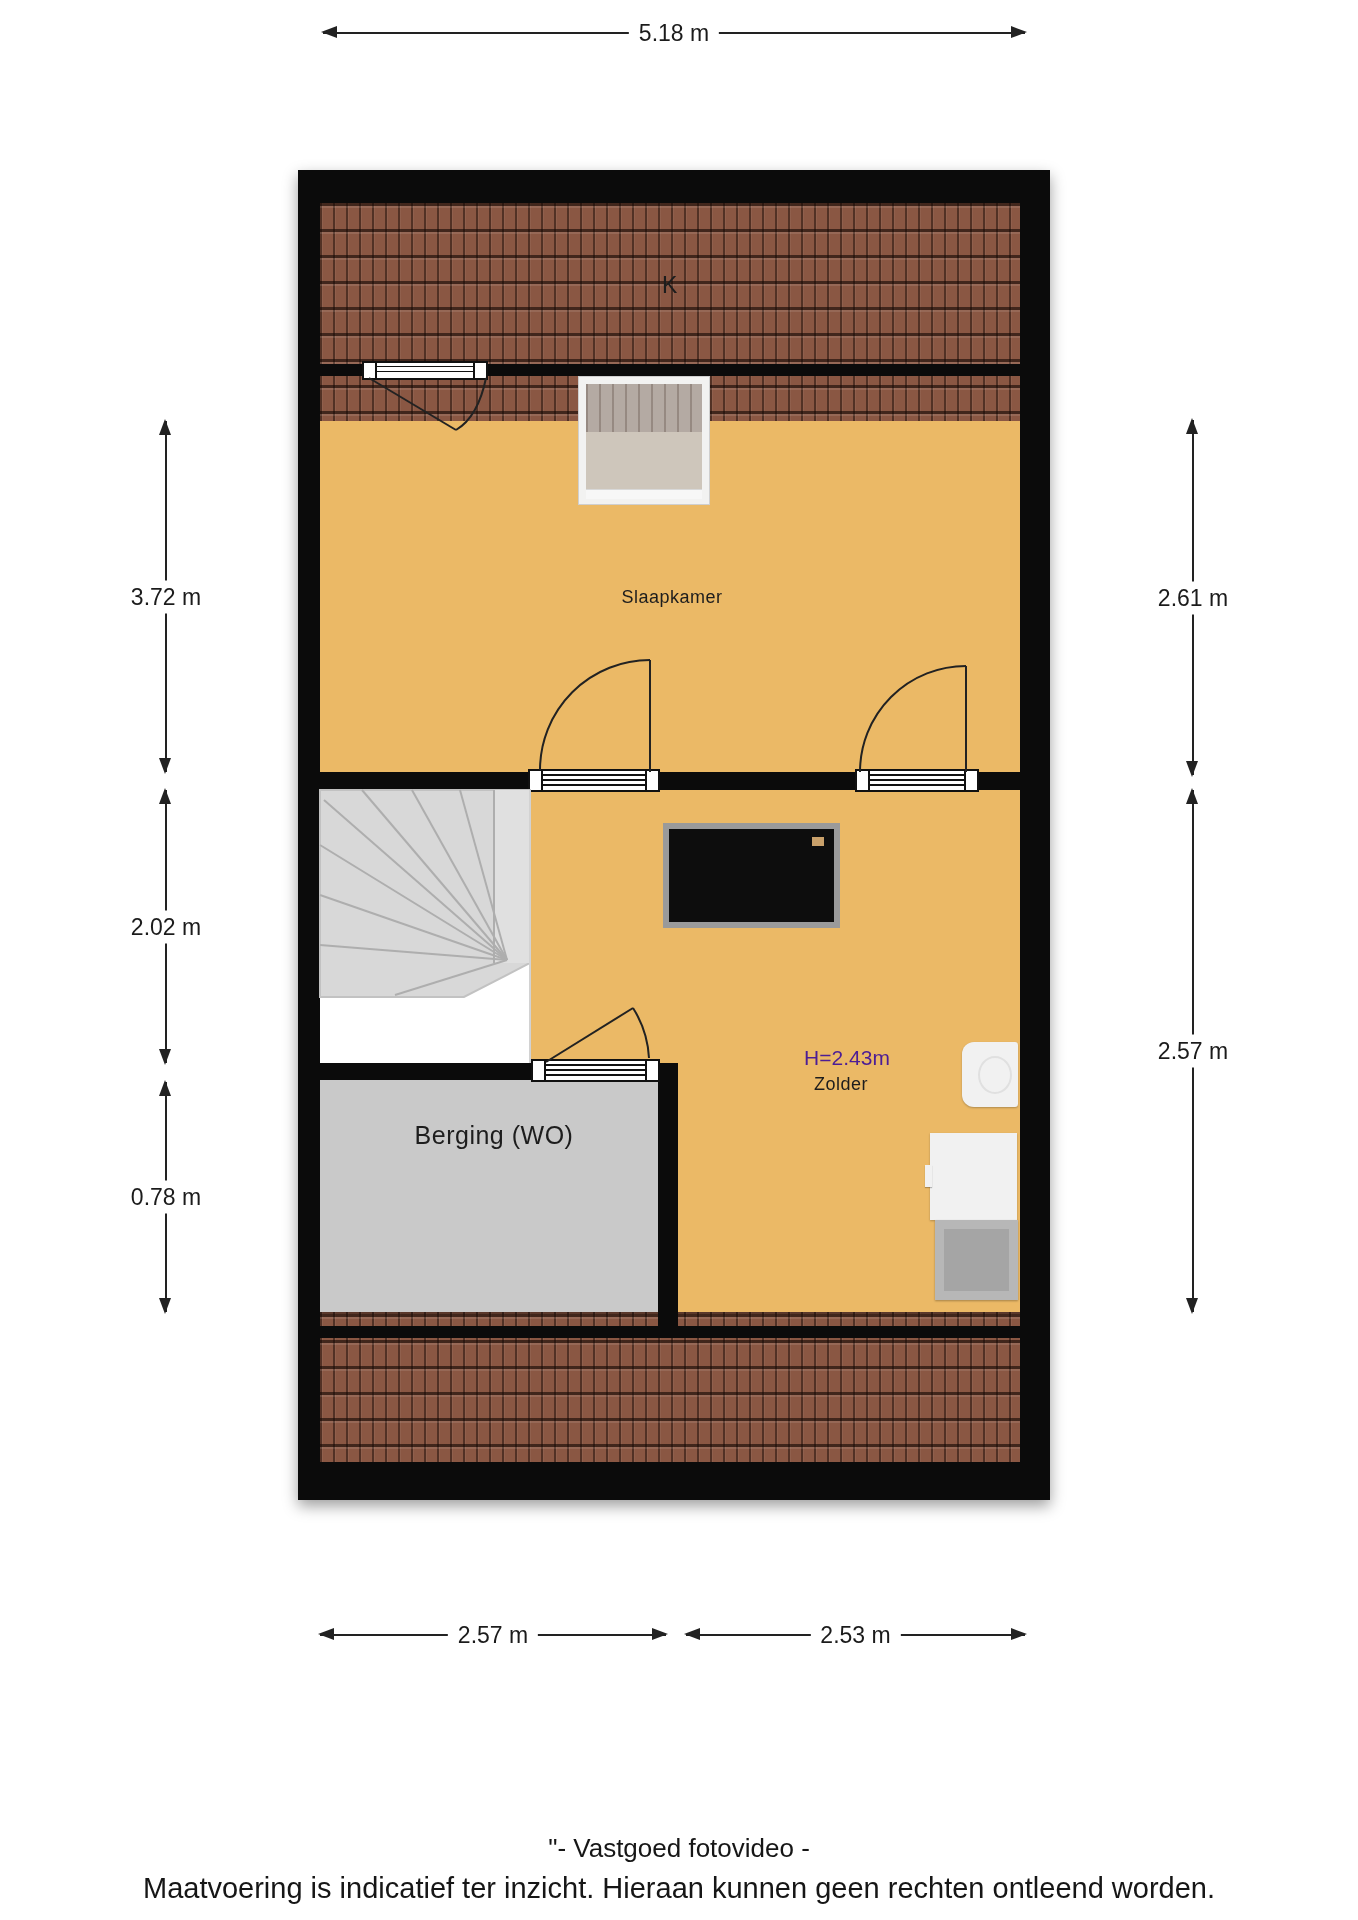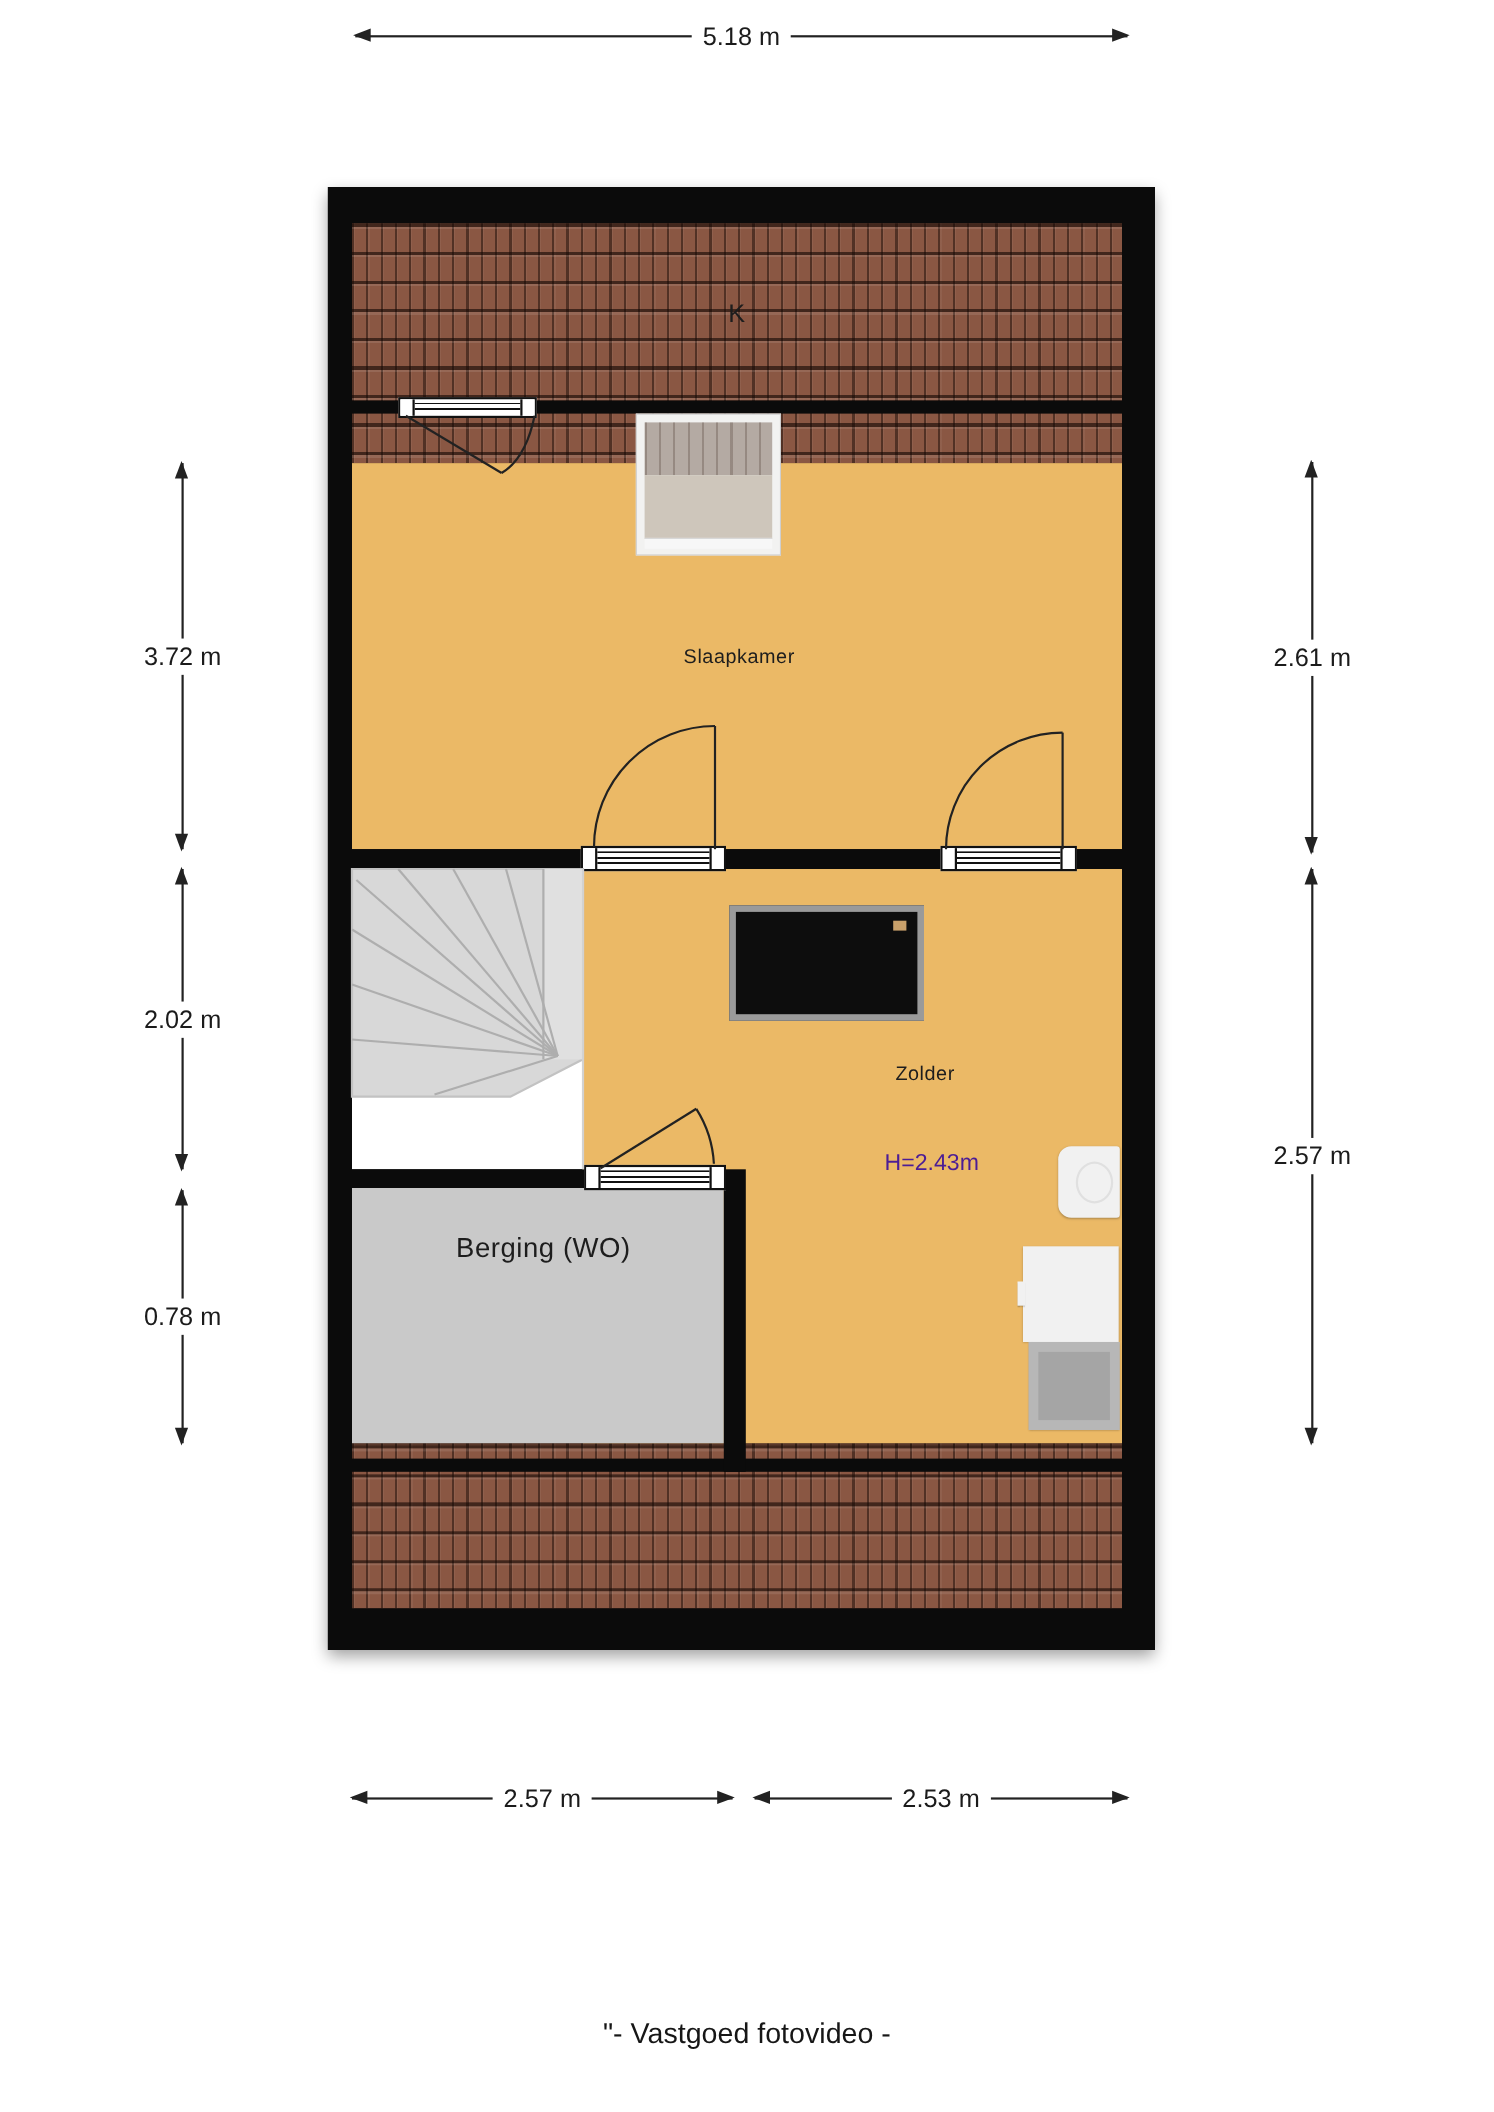--- a/index.html
+++ b/index.html
@@ -169,21 +169,21 @@
       </g>
       <g>
         <path d="M546,1062 L633,1008"></path>
         <path d="M633,1008 A103,103 0 0 1 649,1058"></path>
       </g>
     </g>
   </svg>
 
   <div class="abs room-label" style="left:670px;top:285px;font-size:23px;">K</div>
   <div class="abs room-label" style="left:672px;top:597px;">Slaapkamer</div>
-  <div class="abs room-label" style="left:841px;top:976px;">Zolder</div>
+  <div class="abs room-label" style="left:841px;top:1084px;">Zolder</div>
   <div class="abs sub-label" style="left:847px;top:1058px;">H=2.43m</div>
   <div class="abs room-label" style="left:494px;top:1135px;font-size:25px;">Berging (WO)</div>
 
   <div class="abs hdim" style="left:323px;top:33px;width:702px;">
     <span class="line"></span>
       <i class="ah lf"></i>
     <i class="ah rt"></i>
     <span class="dlabel">5.18 m</span>
   </div>
 
@@ -226,14 +226,15 @@
     <span class="dlabel">2.57 m</span>
   </div>
   <div class="abs hdim" style="left:686px;top:1635px;width:339px;">
     <span class="line"></span>
       <i class="ah lf"></i>
     <i class="ah rt"></i>
     <span class="dlabel">2.53 m</span>
   </div>
 
   <div class="abs footer-line" id="footer1">"- Vastgoed fotovideo -</div>
+  <div class="abs footer-line" id="footer2">Maatvoering is indicatief ter inzicht. Hieraan kunnen geen rechten ontleend worden.</div>
 
 </div>
 
 </body></html>

